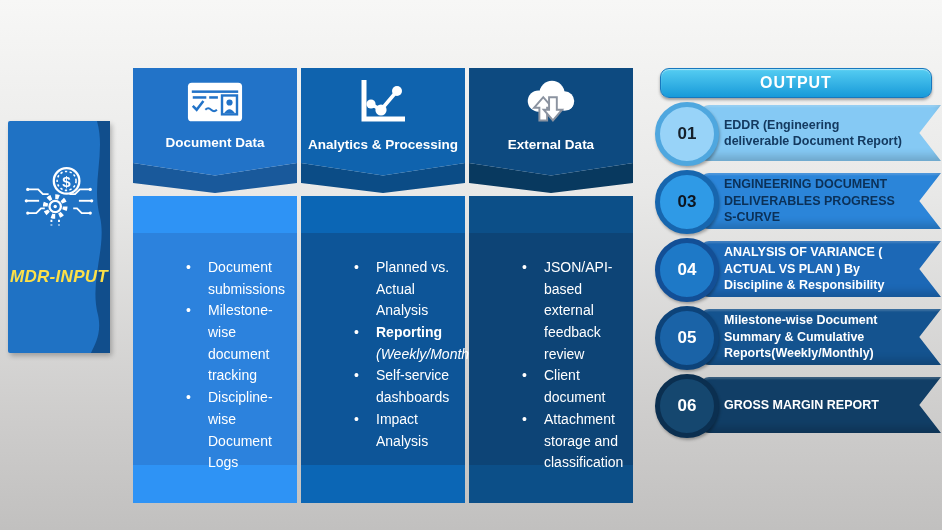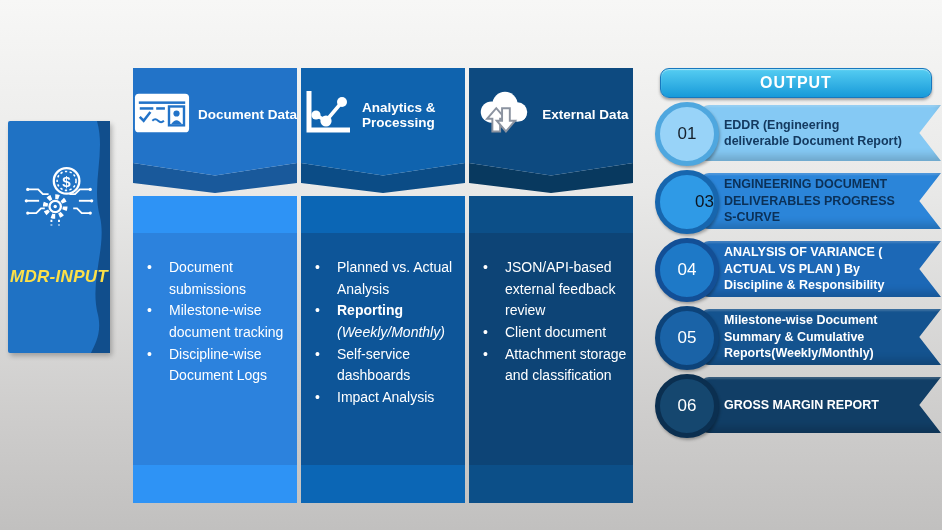--- a/index.html
+++ b/index.html
@@ -43,28 +43,28 @@
     position:absolute; inset:0;
     clip-path:polygon(0 76%, 50% 86%, 100% 76%, 100% 92%, 50% 100%, 0 92%);
     filter:drop-shadow(0 2px 1px rgba(0,0,0,.25));
   }
   .chev-main{
     position:absolute; inset:0;
     clip-path:polygon(0 0, 100% 0, 100% 76%, 50% 86%, 0 76%);
   }
   .col-head-content{
     position:absolute; left:0; right:0; top:0; bottom:32px;
-    display:flex; flex-direction:row; align-items:center; justify-content:center;
+    display:flex; flex-direction:column; align-items:center; justify-content:center;
     gap:7px; z-index:2;
   }
   .col-head-label{ color:#fff; font-weight:700; font-size:13.5px; }
 
   .col-body{ position:absolute; top:128px; left:0; width:100%; height:307px; }
   .col-body-mid{ height:232px; margin-top:37px; }
-  .col-list{ list-style:none; padding:24px 6px 0 12px; }
+  .col-list{ list-style:none; padding:24px 6px 0 12px;margin-left:39px; }
   .col-list li{
     position:relative; padding-left:24px; color:#fff; font-size:14px; line-height:1.55;
   }
   .col-list li::before{
     content:"\2022"; position:absolute; left:2px; top:0; color:#fff;
   }
   .rich-bold{ font-weight:700; }
   .rich-italic{ font-style:italic; }
 
   
@@ -85,21 +85,21 @@
     display:flex; align-items:center;
     padding:0 34px 0 24px;
     font-size:12.5px; line-height:1.32; font-weight:600;
     filter:drop-shadow(1px 3px 2px rgba(0,0,0,.35));
     box-shadow:inset 0 -5px 8px rgba(0,0,0,.18), inset 0 2px 2px rgba(255,255,255,.18);
   }
   .num-circle{
     position:absolute; left:0; top:0; width:64px; height:64px; border-radius:50%;
     border:5px solid transparent;
     display:flex; align-items:center; justify-content:center;
-    font-weight:400; font-size:17px;
+    font-weight:700; font-size:17px;
     box-shadow:1px 2px 3px rgba(0,0,0,.3);
     z-index:2;
   }
 </style>
 </head>
 <body>
 
 <div class="stage">
 
 
@@ -239,21 +239,21 @@
         <div class="num-circle" style="background-color: rgb(152, 211, 248); border-color: rgb(79, 167, 223);">
           <span style="color: rgb(21, 32, 43);">01</span>
         </div>
       </div>
 
 
       <div class="output-item">
         <div class="banner" style="background-color: rgb(43, 133, 217);">
           <span style="color: rgb(11, 48, 87);">ENGINEERING DOCUMENT DELIVERABLES PROGRESS S-CURVE</span>
         </div>
-        <div class="num-circle" style="background-color: rgb(47, 154, 230); border-color: rgb(23, 102, 174); justify-content: flex-end;">
+        <div class="num-circle" style="background-color: rgb(47, 154, 230); border-color: rgb(23, 102, 174);">
           <span style="color: rgb(13, 21, 32);">03</span>
         </div>
       </div>
 
       <div class="output-item">
         <div class="banner" style="background-color: rgb(28, 104, 182);">
           <span style="color: rgb(255, 255, 255);">ANALYSIS OF VARIANCE ( ACTUAL VS PLAN ) By Discipline &amp; Responsibility</span>
         </div>
         <div class="num-circle" style="background-color: rgb(30, 121, 199); border-color: rgb(19, 79, 150);">
           <span style="color: rgb(255, 255, 255);">04</span>

